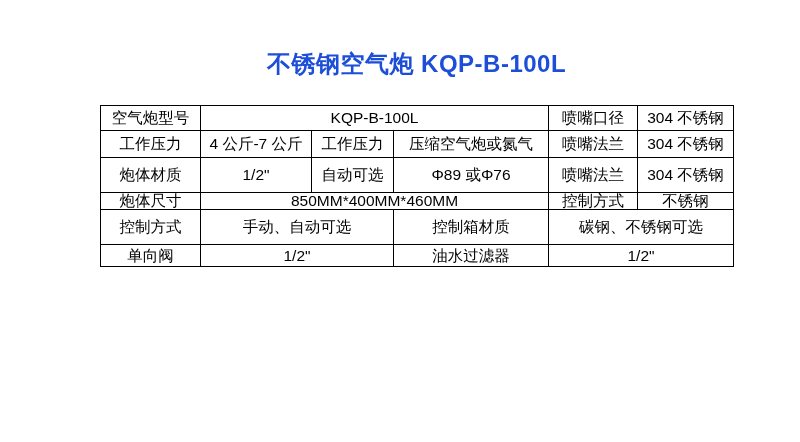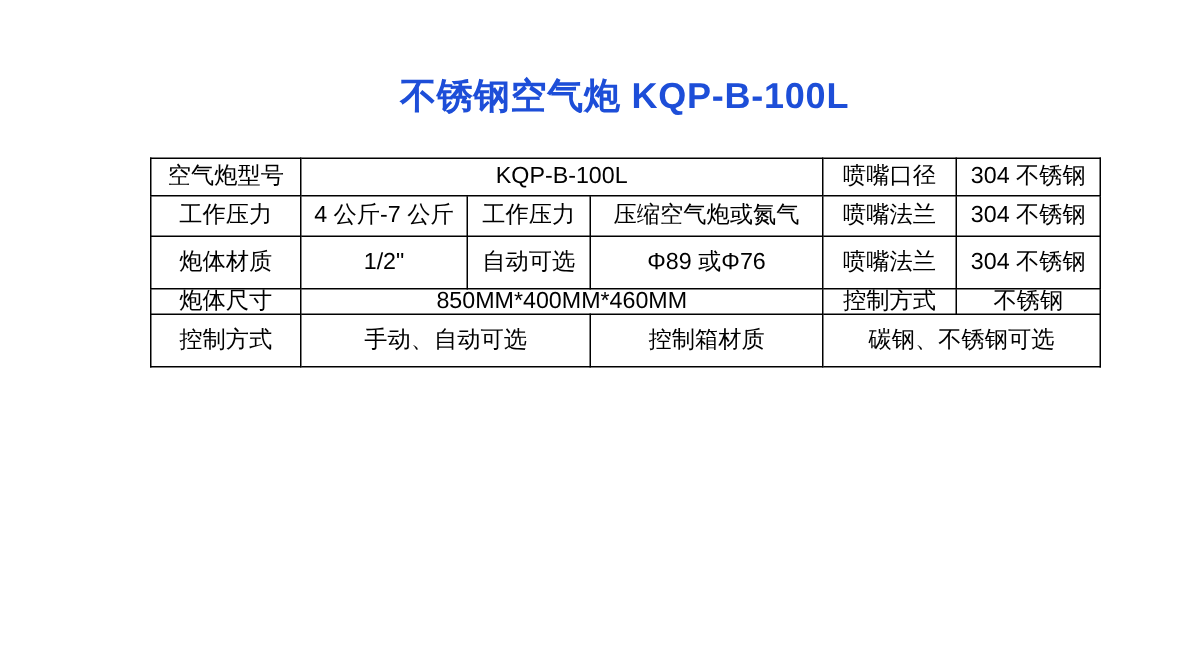--- a/index.html
+++ b/index.html
@@ -111,16 +111,22 @@
 
 
 
     <tr>
       <td>控制方式</td>
       <td colspan="2">手动、自动可选</td>
       <td>控制箱材质</td>
       <td colspan="2">碳钢、不锈钢可选</td>
     </tr>
 
+    <tr>
+      <td>单向阀</td>
+      <td colspan="2">1/2"</td>
+      <td>油水过滤器</td>
+      <td colspan="2">1/2"</td>
+    </tr>
   </tbody>
     </table>
 
 </div>
 
 </body></html>

